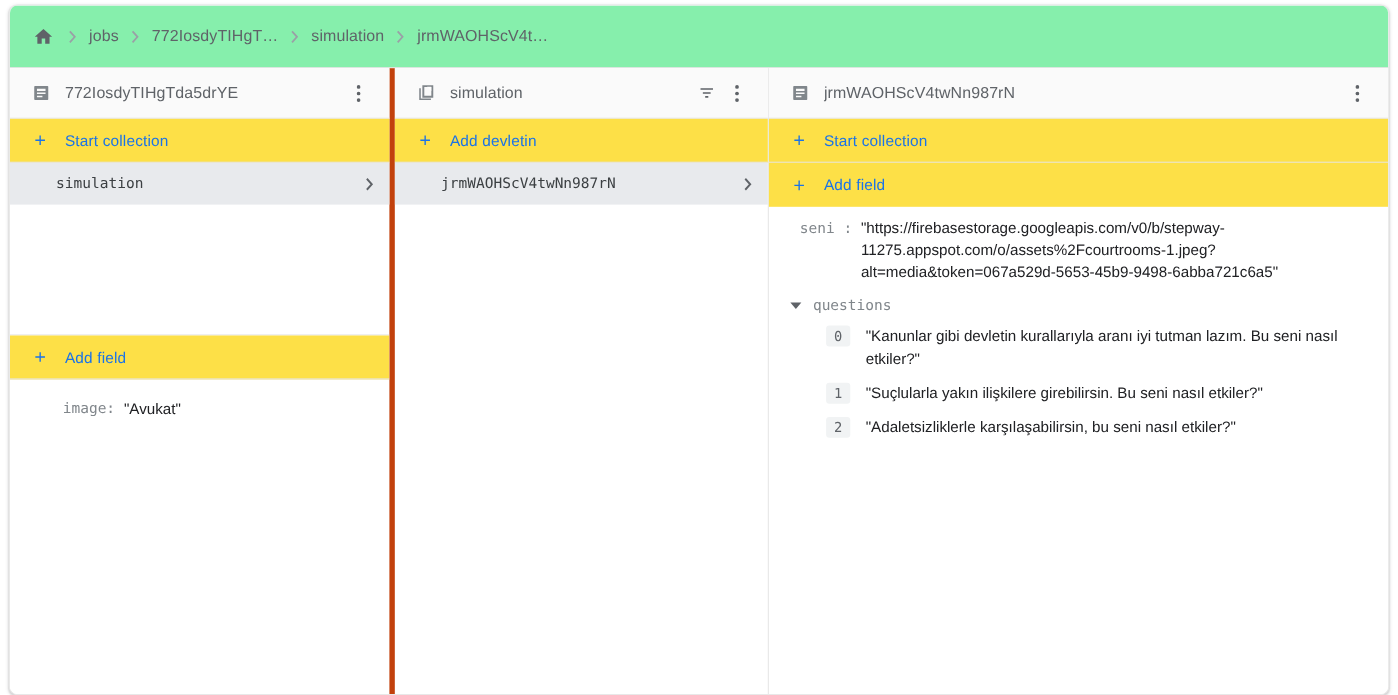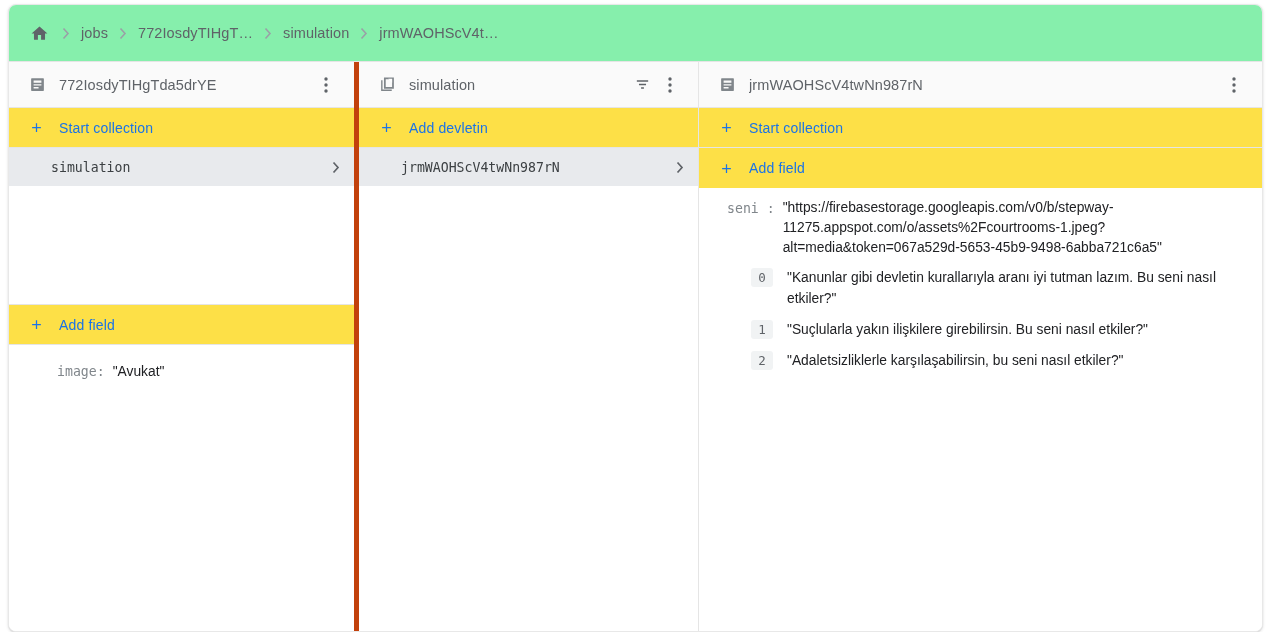--- a/index.html
+++ b/index.html
@@ -456,20 +456,28 @@
           <span>Add field</span>
         </div>
 
         <div class="panel-body">
 
           <div class="p3-field" style="padding-top:10px;">
             <span class="p3-key"><span>seni</span> :</span>
             <span class="p3-val">"https://firebasestorage.googleapis.com/v0/b/stepway-11275.appspot.com/o/assets%2Fcourtrooms-1.jpeg?alt=media&amp;token=067a529d-5653-45b9-9498-6abba721c6a5"</span>
           </div>
 
+          <div class="tree-node">
+            <span class="caret">
+              <svg width="11" height="8" viewBox="0 0 11 8" fill="#5f6368">
+                <path d="M0.5 1 L10.5 1 L5.5 7 Z"></path>
+              </svg>
+            </span>
+            <span class="tree-label">questions</span>
+          </div>
 
           <div class="arr-item">
             <span class="idx-badge">0</span>
             <span class="arr-val">"Kanunlar gibi devletin kurallarıyla aranı iyi tutman lazım. Bu seni nasıl etkiler?"</span>
           </div>
 
           <div class="arr-item">
             <span class="idx-badge">1</span>
             <span class="arr-val">"Suçlularla yakın ilişkilere girebilirsin. Bu seni nasıl etkiler?"</span>
           </div>

